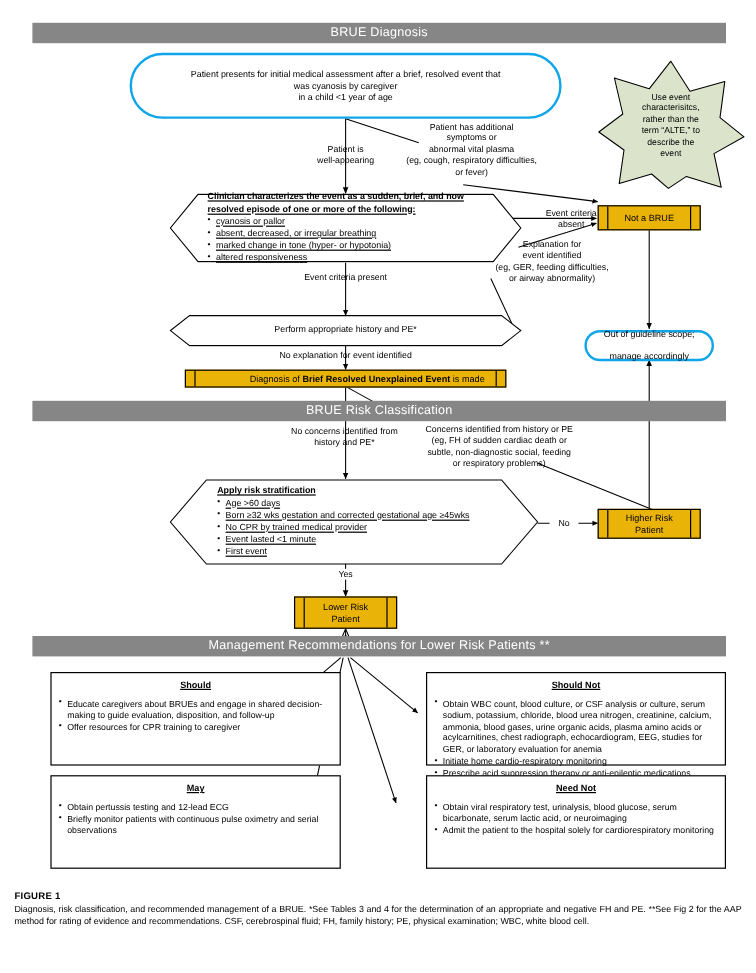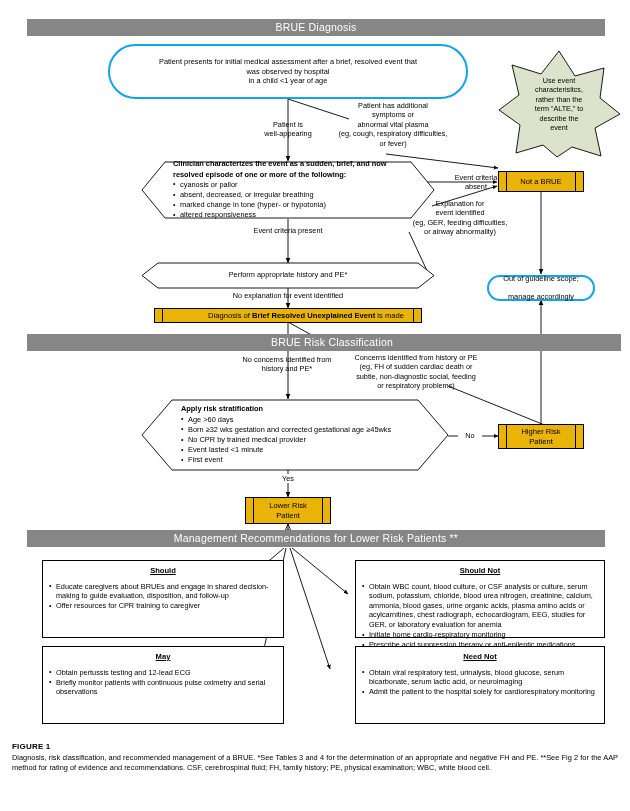--- a/index.html
+++ b/index.html
@@ -40,21 +40,21 @@
 
   
   .hexwrap{position:absolute;}
   .hexwrap svg{position:absolute;left:0;top:0;}
   .hexwrap .hextext{
     position:absolute;left:0;top:0;right:0;bottom:0;
     display:flex;flex-direction:column;justify-content:center;
     font-size:7.4px;line-height:10.2px;
   }
   .hexwrap .hextext.ctr{align-items:center;text-align:center;}
-  .hexwrap .hextext.lft{align-items:flex-start;text-align:left;}
+  .hexwrap .hextext.lft{align-items:flex-start;text-align:left;text-decoration:underline;}
 
   ul.bul{margin:0;padding:0;list-style:none;}
   ul.bul li{position:relative;padding-left:7px;}
   ul.bul li::before{content:"\2022";position:absolute;left:0;top:-0.5px;font-size:7px;}
 
   .hdr{font-weight:bold;}
 
   .edgelabel{
     position:absolute;font-size:7.3px;line-height:9.4px;text-align:center;
     background:transparent;
@@ -135,26 +135,26 @@
       <path d="M285,536 L288,529 L291,536"></path>
 
       <path d="M284,548 L230,594" marker-end="url(#ahs)"></path>
       <path d="M286,548 L260,667" marker-end="url(#ahs)"></path>
       <path d="M290,548 L330,669" marker-end="url(#ahs)"></path>
       <path d="M292,548 L348,594" marker-end="url(#ahs)"></path>
     </g>
   </svg>
 
   <div class="banner" style="left:27px;top:19px;width:578px;">BRUE Diagnosis</div>
-  <div class="banner" style="left:27px;top:334px;width:578px;padding-left:16px;">BRUE Risk Classification</div>
+  <div class="banner" style="left:27px;top:334px;width:578px;">BRUE Risk Classification</div>
   <div class="banner" style="left:27px;top:530px;width:578px;">Management Recommendations for Lower Risk Patients **</div>
 
   <div class="node terminator" style="left:108px;top:44px;width:360px;height:55px;flex-direction:column;">
     <span>Patient presents for initial medical assessment after a brief, resolved event that</span>
-    <span>was observed by hospital</span>
+    <span>was cyanosis by caregiver</span>
     <span>in a child &lt;1 year of age</span>
   </div>
 
   <div class="star" style="left:496px;top:48px;width:126px;height:112px;">
     <svg width="126" height="112" viewBox="0 0 126 112">
       <polygon points="63,3 79,28 108,20 104,50 124,66 99,80 105,108 76,99 61,109 47,97 20,105 24,77 3,62 23,47 16,17 45,26" fill="#dbe4cb" stroke="#000" stroke-width="0.9" stroke-linejoin="round"></polygon>
     </svg>
     <div class="startext">
       <div>
         <div>Use event</div>

